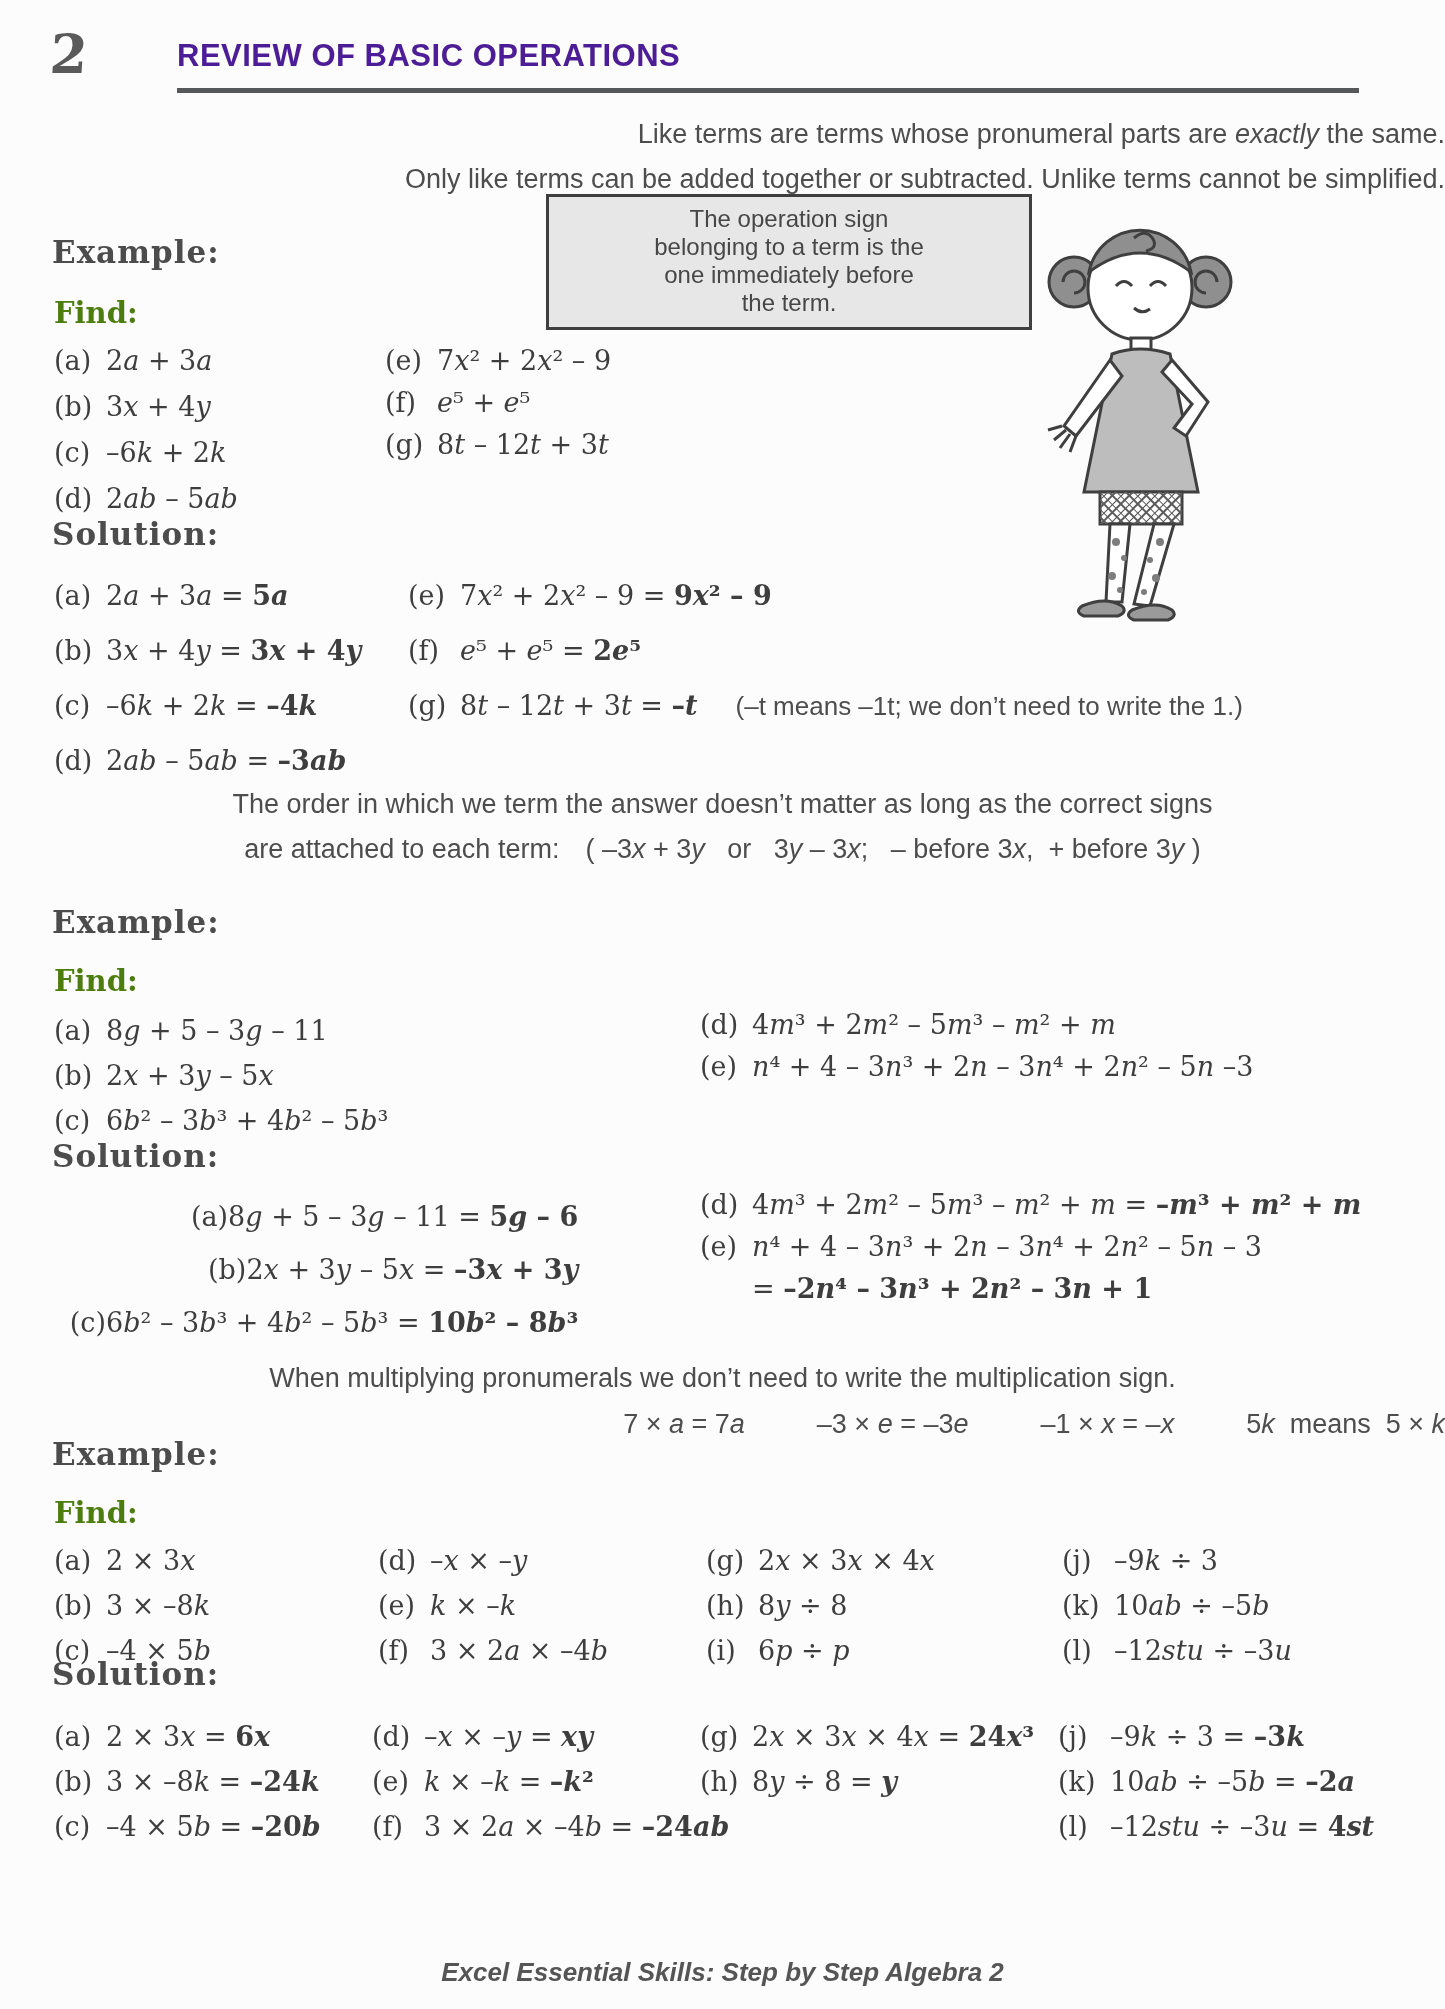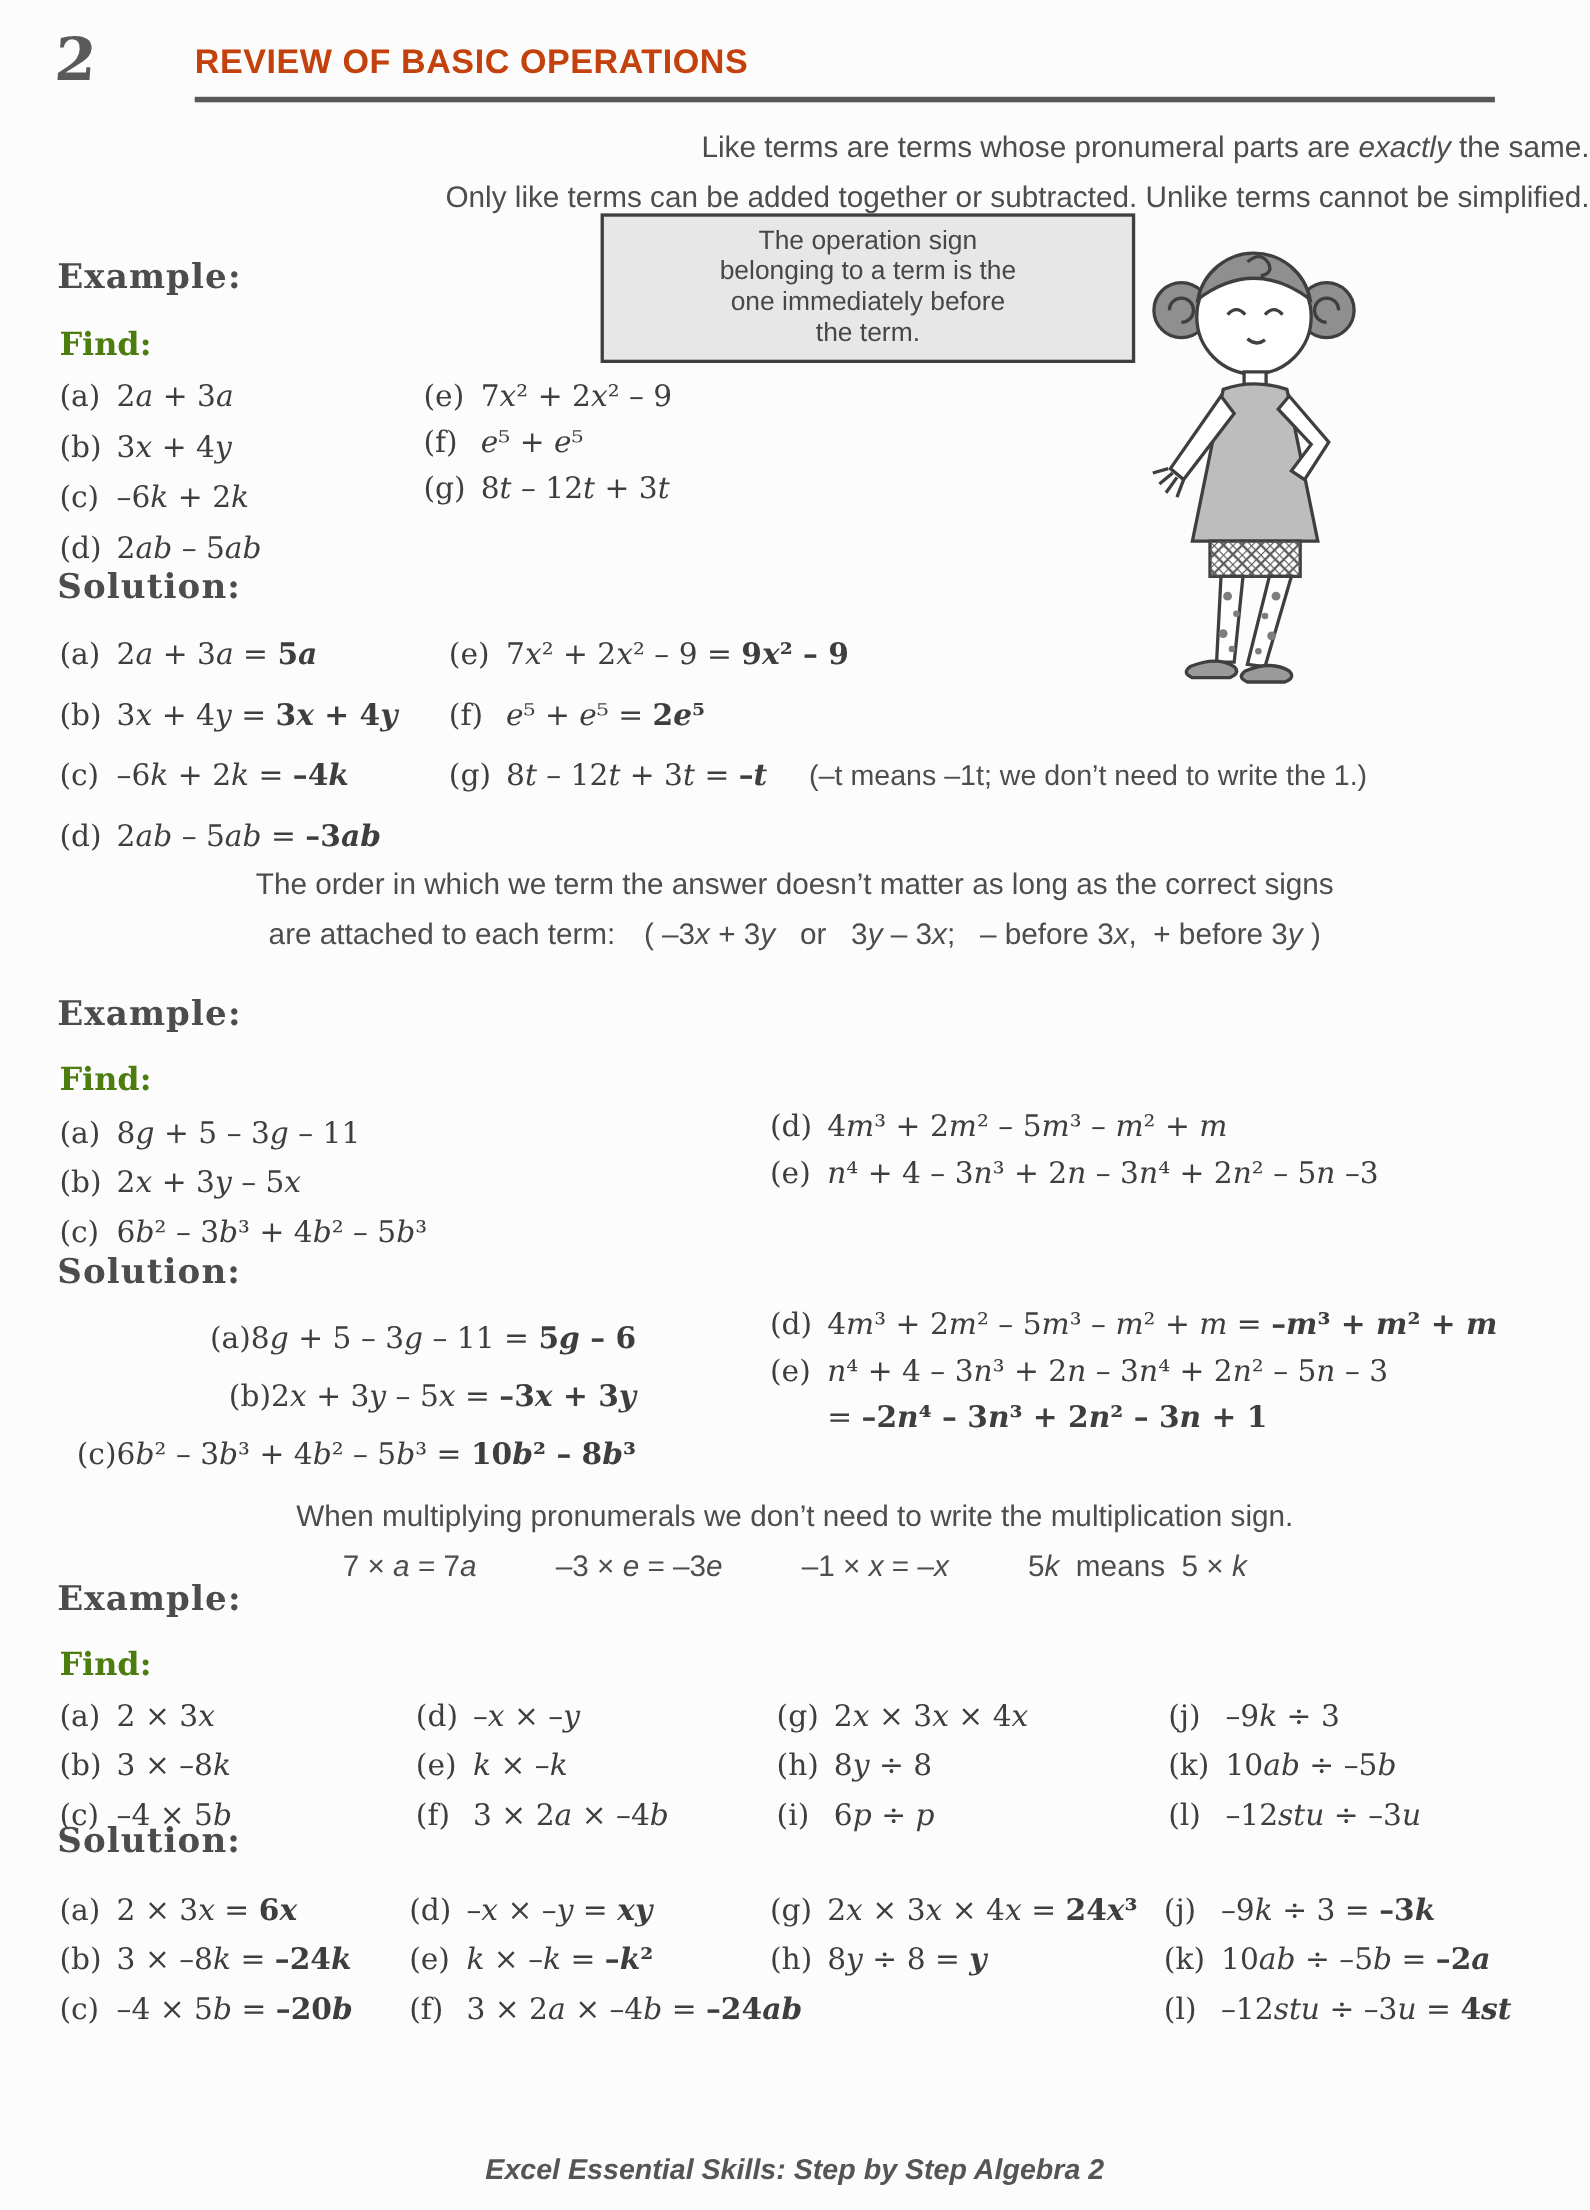--- a/index.html
+++ b/index.html
@@ -8,21 +8,21 @@
     font-family:"Liberation Sans", sans-serif; color:#4a4a4a; overflow:hidden;
   }
   
   .page-num {
     position:absolute; left:50px; top:22px;
     font-family:"DejaVu Serif", serif; font-weight:900; font-size:54px;
     color:#5a5a5a; transform:skewX(-4deg);
   }
   .page-title {
     position:absolute; left:177px; top:38px;
-    font-size:31px; font-weight:bold; letter-spacing:0.5px; color:#c2410c;
+    font-size:31px; font-weight:bold; letter-spacing:0.5px; color:#4c1d95;
   }
   .title-rule { position:absolute; left:177px; top:88px; width:1182px; height:5px; background:#57585a; }
 
   
   .intro { position:absolute; left:0; top:112px; width:100%; text-align:right;
            font-size:27px; color:#4d4d4d; line-height:45px; }
   .intro i { font-style:italic; }
 
   .section-heading {
     position:absolute; font-family:"DejaVu Serif", serif; font-weight:900;
@@ -55,21 +55,21 @@
 
   
   .order-note { position:absolute; left:0; top:782px; width:100%; text-align:center;
                 font-size:27px; color:#4d4d4d; line-height:45px; }
   .keep-spaces { white-space:pre; }
   .order-note .mathline { margin-left:26px; }
   .sans-math i { font-style:italic; }
 
   .mult-note { position:absolute; left:0; top:1356px; width:100%; text-align:center;
                font-size:27px; color:#4d4d4d; line-height:44px; }
-  .mult-items { display:flex; justify-content:center; gap:72px; margin-top:2px;
+  .mult-items { display:flex; justify-content:flex-end; gap:72px; margin-top:2px;
                 font-size:27px; color:#4d4d4d; }
 
   .footer { position:absolute; left:0; top:1924px; width:100%; text-align:center;
             font-size:26px; font-weight:bold; font-style:italic; color:#555;margin-top:33px; }
 
   .girl { position:absolute; left:1036px; top:190px; }
 </style>
 </head>
 <body>
 

